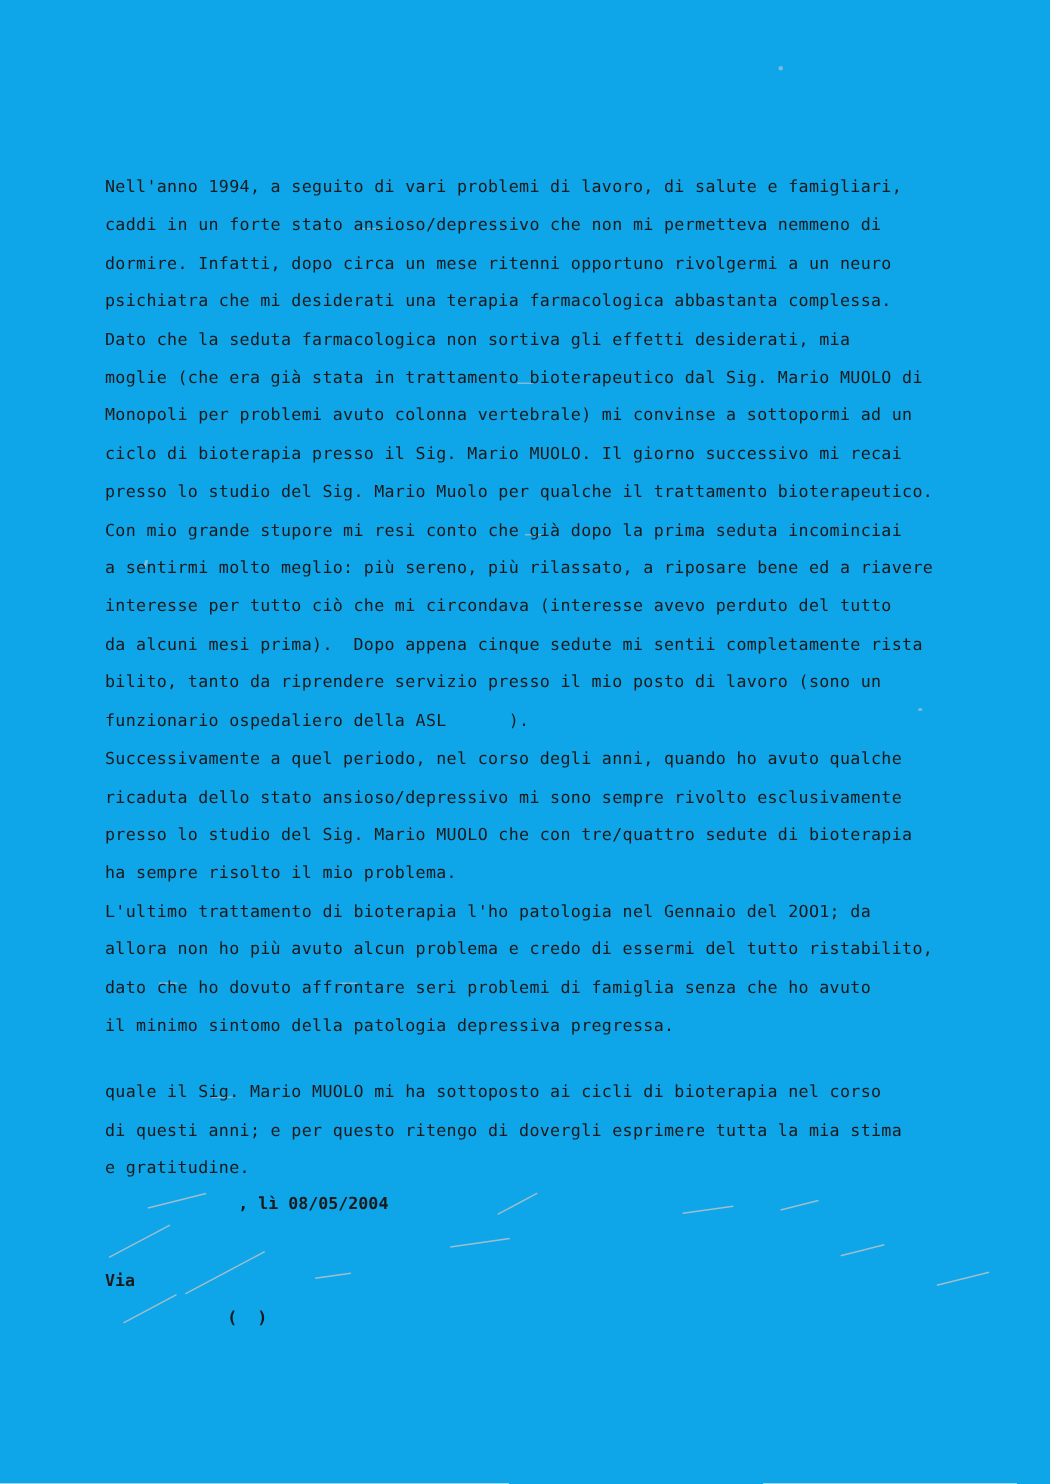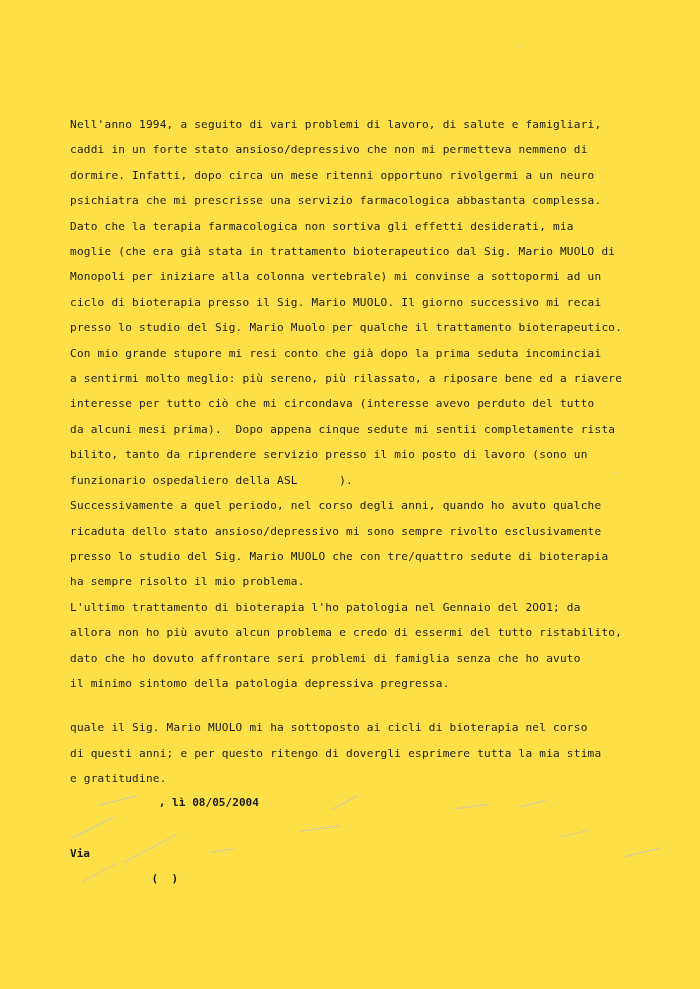--- a/index.html
+++ b/index.html
@@ -11,21 +11,21 @@
     width: 700px;
     height: 989px;
     position: relative;
     font-family: "DejaVu Sans Mono", monospace;
     color: #1b1b1b;
     overflow: hidden;
   }
   .page {
     position: absolute;
     inset: 0;
-    background: #fde047;
+    background: #0ea5e9;
   }
   
   .speckle {
     position: absolute;
     background: #cfcfcf;
     border-radius: 50%;
     opacity: .55;
   }
   .doc-body {
     position: absolute;
@@ -83,27 +83,27 @@
   <div class="speckle" style="left:106px; top:655px; width:12px; height:1px; border-radius:0;"></div>
   <div class="speckle" style="left:226px; top:655px; width:12px; height:1px; border-radius:0;"></div>
   <div class="speckle" style="left:141px; top:731px; width:14px; height:1px; border-radius:0;"></div>
 
   <div class="doc-body">
 
     <p class="para">
       <span class="line">Nell'anno 1994, a seguito di vari problemi di lavoro, di salute e famigliari,</span><br>
       <span class="line">caddi in un forte stato ansioso/depressivo che non mi permetteva nemmeno di</span><br>
       <span class="line">dormire. Infatti, dopo circa un mese ritenni opportuno rivolgermi a un neuro</span><br>
-      <span class="line">psichiatra che mi prescrisse una servizio farmacologica abbastanta complessa.</span>
+      <span class="line">psichiatra che mi desiderati una terapia farmacologica abbastanta complessa.</span>
     </p>
 
     <p class="para">
-      <span class="line">Dato che la terapia farmacologica non sortiva gli effetti desiderati, mia</span><br>
+      <span class="line">Dato che la seduta farmacologica non sortiva gli effetti desiderati, mia</span><br>
       <span class="line">moglie (che era già stata in trattamento bioterapeutico dal Sig. Mario MUOLO di</span><br>
-      <span class="line">Monopoli per iniziare alla colonna vertebrale) mi convinse a sottopormi ad un</span><br>
+      <span class="line">Monopoli per problemi avuto colonna vertebrale) mi convinse a sottopormi ad un</span><br>
       <span class="line">ciclo di bioterapia presso il Sig. Mario MUOLO. Il giorno successivo mi recai</span><br>
       <span class="line">presso lo studio del Sig. Mario Muolo per qualche il trattamento bioterapeutico.</span><br>
       <span class="line">Con mio grande stupore mi resi conto che già dopo la prima seduta incominciai</span><br>
       <span class="line">a sentirmi molto meglio: più sereno, più rilassato, a riposare bene ed a riavere</span><br>
       <span class="line">interesse per tutto ciò che mi circondava (interesse avevo perduto del tutto</span><br>
       <span class="line">da alcuni mesi prima).  Dopo appena cinque sedute mi sentii completamente rista</span><br>
       <span class="line">bilito, tanto da riprendere servizio presso il mio posto di lavoro (sono un</span><br>
       <span class="line">funzionario ospedaliero della ASL      ).</span>
     </p>
 

